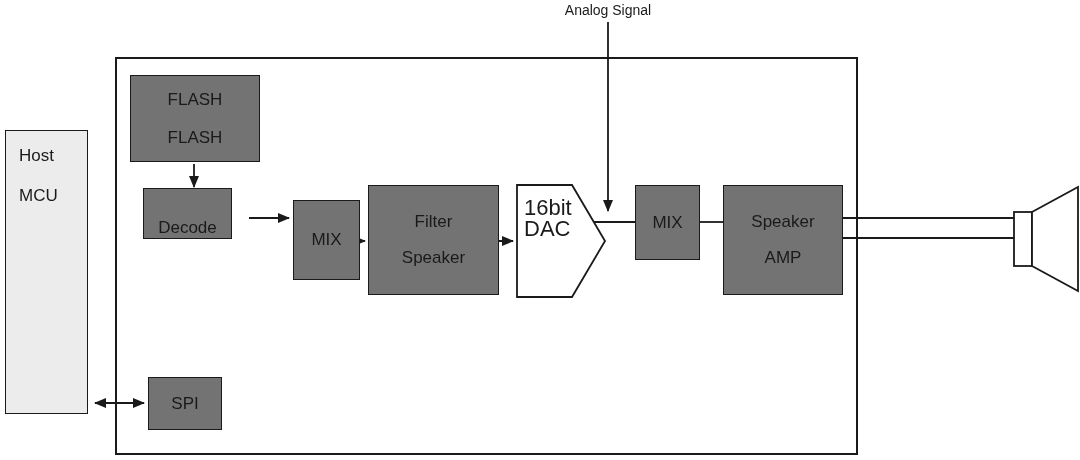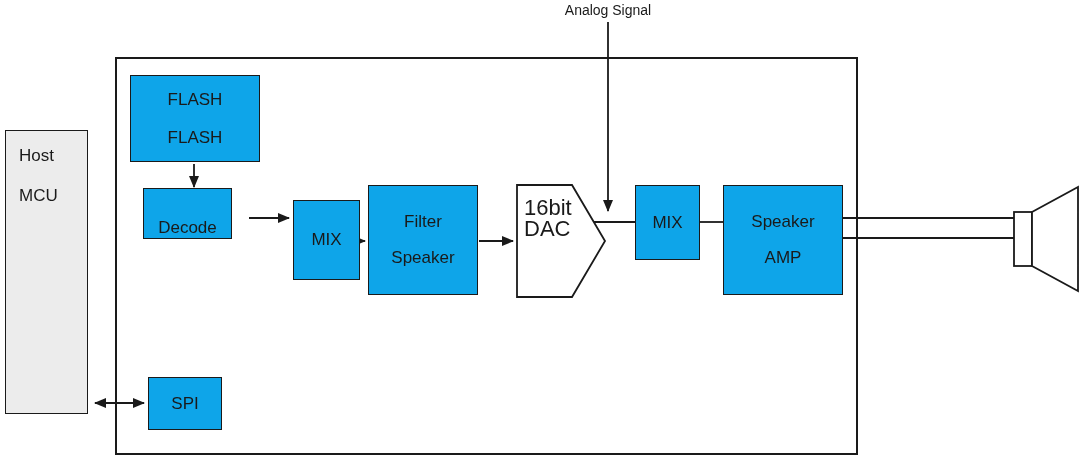--- a/index.html
+++ b/index.html
@@ -13,21 +13,21 @@
     width:1080px;height:460px;
     background:var(--background);
     font-family:"Liberation Sans",sans-serif;
     color:var(--stroke);
     overflow:hidden;
   }
   .box{
     position:absolute;
     box-sizing:border-box;
     border:1.7px solid var(--stroke);
-    background:#0ea5e9;
+    background:#737373;
     display:flex;flex-direction:column;
     align-items:center;justify-content:center;
     font-size:17px;line-height:20px;
     z-index:3;
   }
   .main-chip{
     left:115px;top:57px;width:743px;height:398px;
     border-width:2.6px;background:#fff;z-index:1;
   }
   .host{
@@ -35,21 +35,21 @@
     background:var(--host-fill);
     align-items:flex-start;justify-content:flex-start;
     padding:15px 8px 0 13px;row-gap:20px;z-index:1;
   }
   .wires{position:absolute;left:0;top:0;z-index:2;pointer-events:none;}
   .wire{stroke:var(--stroke);stroke-width:1.8;fill:none;}
   .shape{fill:#ffffff;stroke:var(--stroke);stroke-width:1.8;}
   .flash{left:130px;top:75px;width:130px;height:87px;row-gap:18px;}
   .decode{left:143px;top:188px;width:89px;height:51px;justify-content:flex-end;}
   .mix1{left:293px;top:200px;width:67px;height:80px;}
-  .filter{left:368px;top:185px;width:110px;height:110px;row-gap:16px;text-align:right;}
+  .filter{left:368px;top:185px;width:131px;height:110px;row-gap:16px;text-align:right;}
   .dac-text{
     position:absolute;left:524px;top:190px;width:70px;
     display:flex;flex-direction:column;row-gap:1px;
     padding-top:8px;font-size:22px;line-height:20px;z-index:3;
   }
   .mix2{left:635px;top:185px;width:65px;height:75px;}
   .amp{left:723px;top:185px;width:120px;height:110px;row-gap:16px;}
   .spi{left:148px;top:377px;width:74px;height:53px;}
   .analog{
     position:absolute;left:538px;top:0;width:140px;

